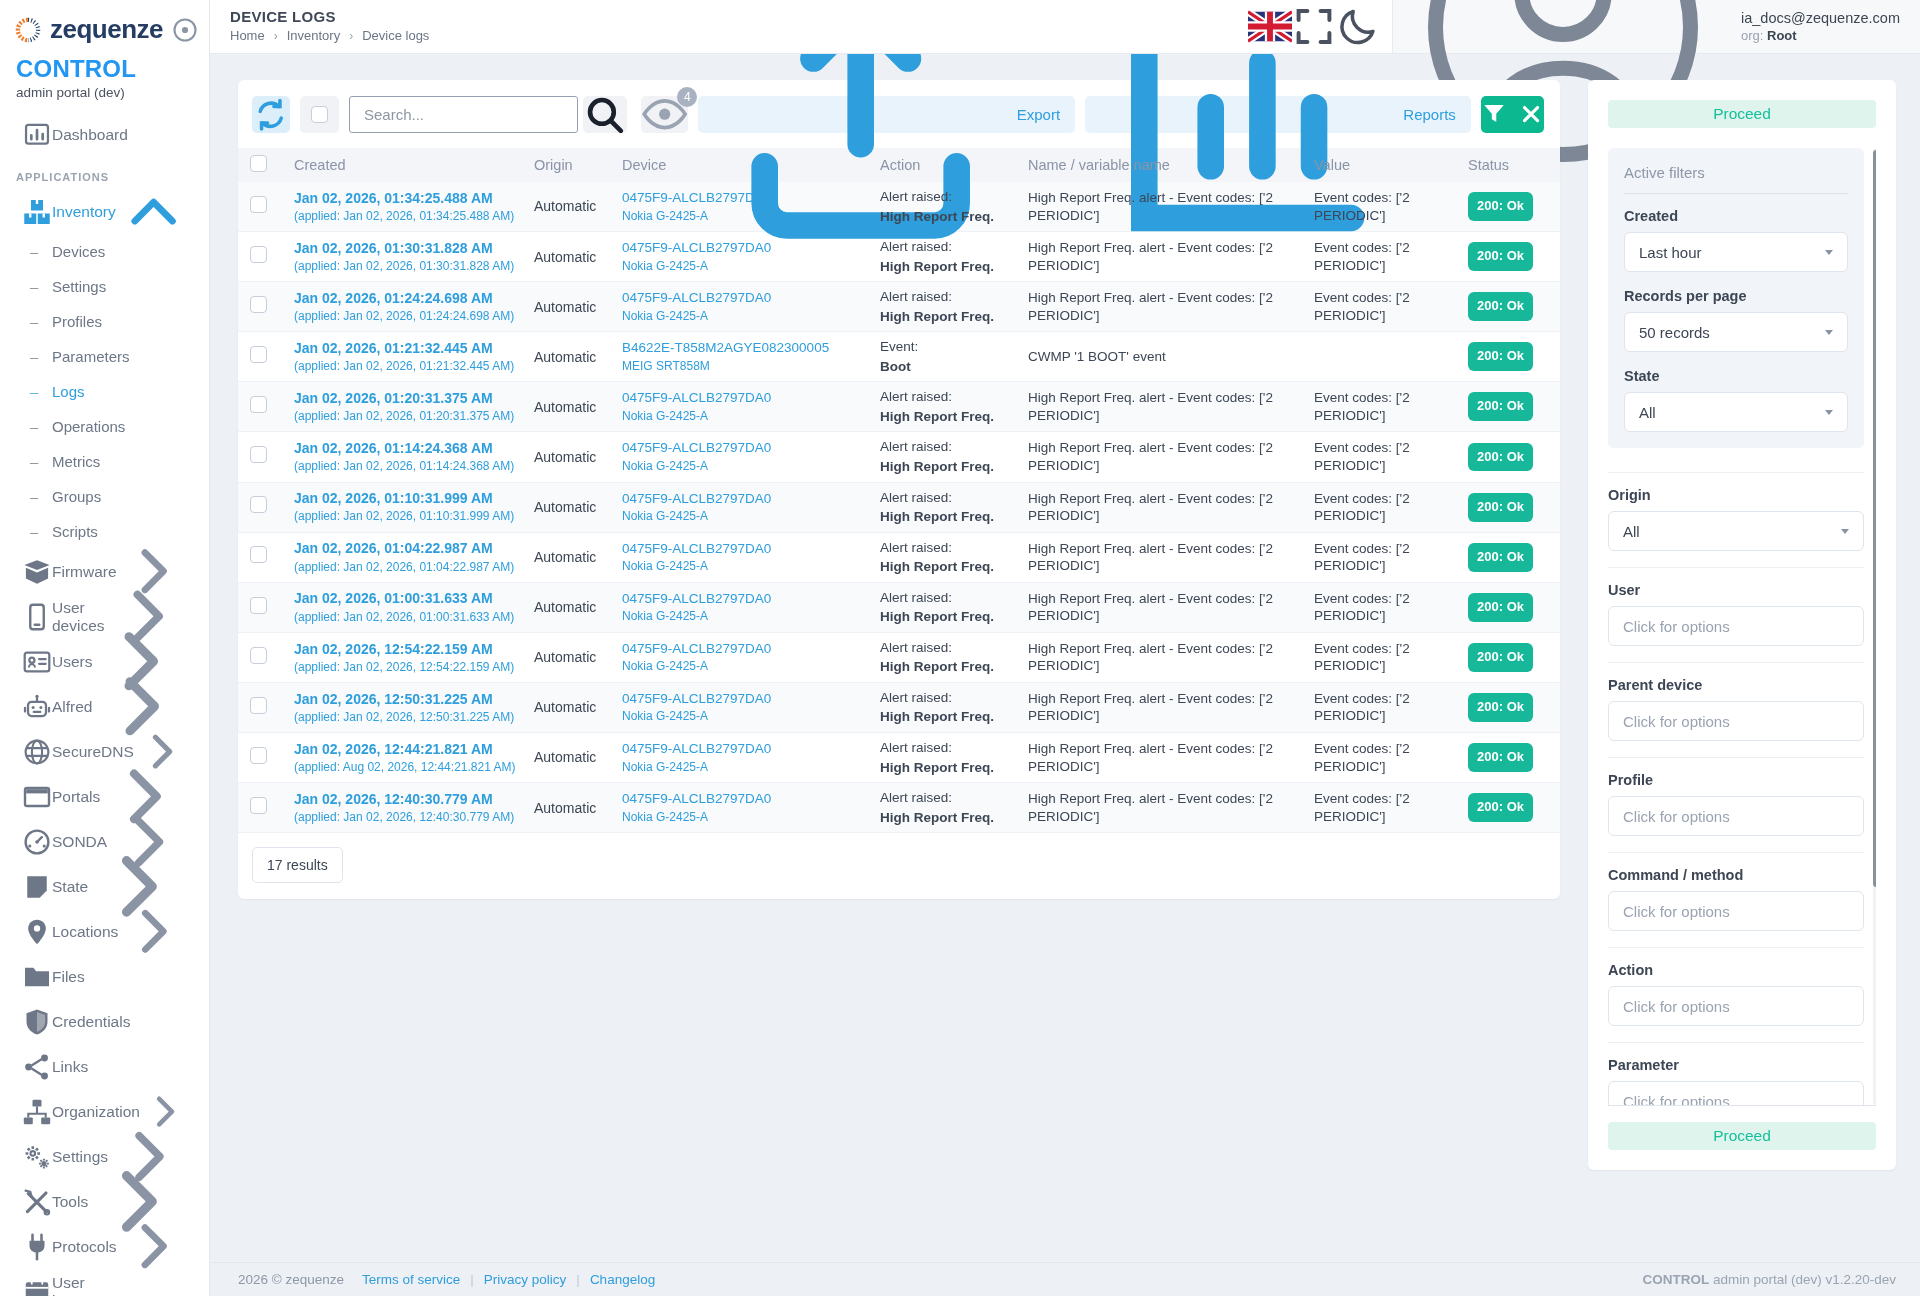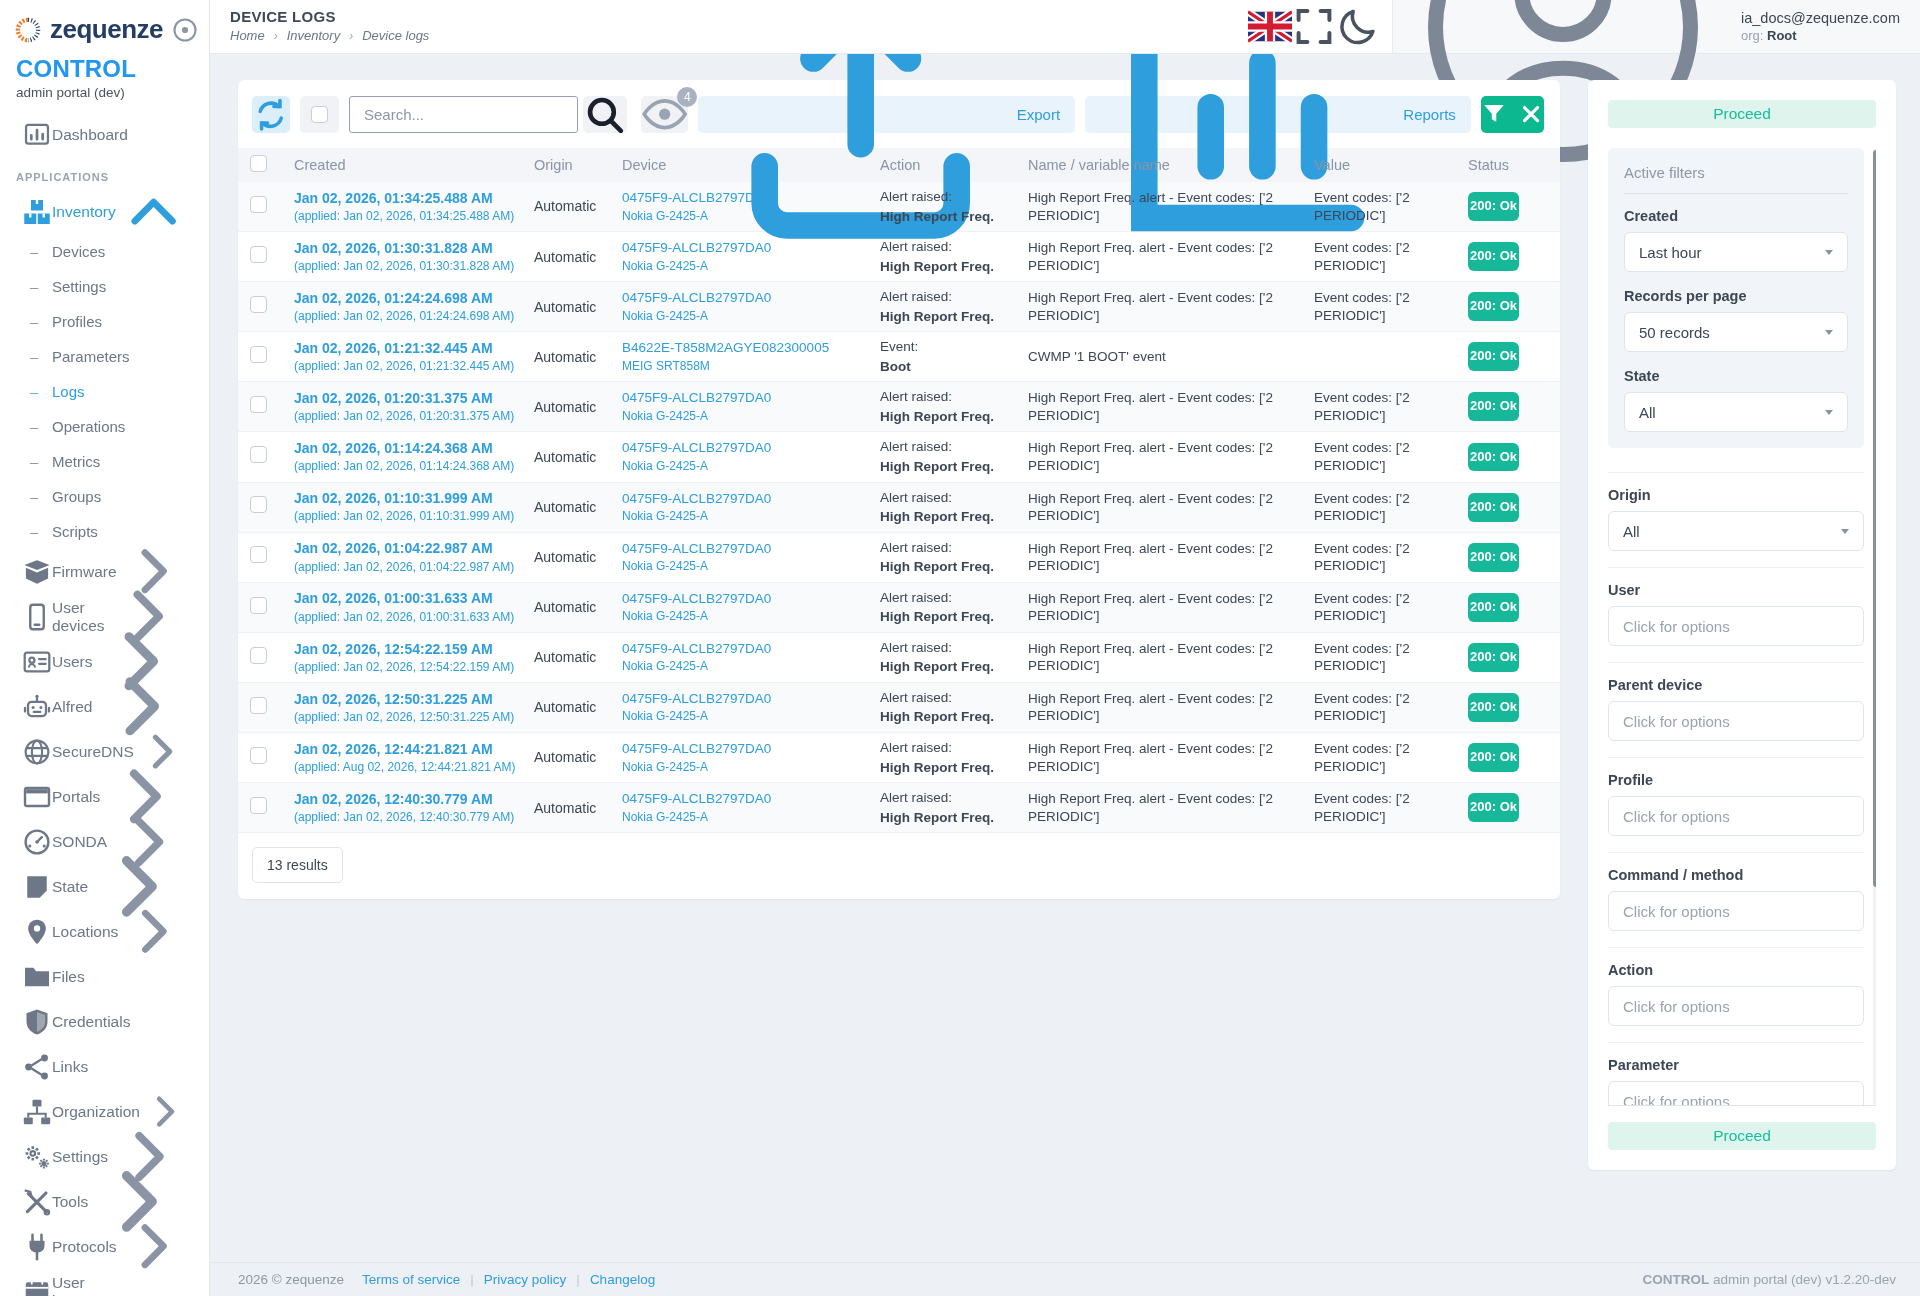--- a/index.html
+++ b/index.html
@@ -29,21 +29,21 @@
   .nav-sub { display:flex; align-items:center; height:35px; padding-left:30px; color:#6e7787; font-size:15px; cursor:pointer; }
   .nav-sub::before { content:"–"; color:inherit; opacity:.75; width:22px; }
   .nav-sub.active { color:#2e9edc; }
 
   
   .main { flex:1; display:flex; flex-direction:column; height:100%; min-width:0; }
 
   .topbar { height:54px; background:#fff; border-bottom:1px solid #e5e9f0; display:flex; align-items:stretch; flex-shrink:0; }
   .tb-left { padding:8px 0 0 20px; }
   .page-title { font-size:15px; font-weight:bold; color:#3f4856; letter-spacing:0.3px; }
-  .breadcrumb { display:flex; align-items:center; gap:9px; font-size:13px; color:#6c7686; margin-top:3px;font-style:italic; }
+  .breadcrumb { display:flex; align-items:center; gap:9px; font-size:13px; color:#6c7686; margin-top:3px; }
   .breadcrumb .sep { color:#9aa3b1; font-size:12px; }
   .breadcrumb .crumb { cursor:pointer; }
   .tb-right { margin-left:auto; display:flex; align-items:stretch; }
   .tb-iconbtn { width:44px; display:flex; align-items:center; justify-content:center; color:#4a5260; cursor:pointer; }
   .tb-iconbtn svg { width:19px; height:19px; display:block; }
   .tb-iconbtn.flag svg { width:27px; height:18px; border-radius:2px; }
   .user-block { display:flex; align-items:center; gap:28px; background:#f7f8fa; border-left:1px solid #e8ebf0; padding:0 20px; min-width:250px; margin-left:12px; cursor:pointer; }
   .user-block .av { color:#7d8795; }
   .user-block .av svg { width:36px; height:36px; display:block; }
   .user-email { font-size:14.5px; color:#3d4654; }
@@ -80,21 +80,21 @@
   .tbl-head { background:#f3f5f9; height:34px; color:#8a94a6; font-size:14.5px; }
   .hcell { padding-right:14px; }
   .tbody .trow { min-height:48px; border-bottom:1px solid #eef1f5; }
   .tbody .trow:nth-child(odd) { background:#f8fafc; }
   .cell { padding:6px 14px 6px 0; font-size:13.5px; color:#3d4654; line-height:1.3; }
   .link { display:block; color:#2e9edc; text-decoration:none; cursor:pointer; }
   .link.strong { font-weight:bold; font-size:14px; }
   .link.small { font-size:12px; margin-top:2px; }
   .c-origin { font-size:14px; }
   .c-action .bold { font-weight:bold; margin-top:2px; }
-  .pill { display:inline-block; background:#17b79a; color:#fff; font-weight:bold; font-size:13px; padding:6px 2px; border-radius:6px; white-space:nowrap; }
+  .pill { display:inline-block; background:#17b79a; color:#fff; font-weight:bold; font-size:13px; padding:6px 9px; border-radius:6px; white-space:nowrap; }
   .results { padding:14px 16px 16px 14px; }
   .results-btn { display:inline-block; border:1px solid #dfe4ec; border-radius:5px; background:#fff; padding:9px 14px; font-size:14px; color:#3d4654; cursor:pointer; }
 
   
   .filter-panel { width:308px; flex-shrink:0; background:#fff; border-radius:6px; box-shadow:0 1px 2px rgba(40,50,70,.06); }
   .fp-head { height:58px; display:flex; align-items:center; justify-content:space-between; padding:0 20px; background:#f7f8fa; border-bottom:1px solid #e8ebf1; border-radius:6px 6px 0 0; }
   .fp-title { font-size:14px; font-weight:bold; letter-spacing:1px; color:#7d8795; }
   .fp-close { color:#555e6b; cursor:pointer; }
   .fp-close svg { width:15px; height:15px; display:block; }
   .fp-body { padding:20px; }
@@ -878,21 +878,21 @@
                 <div class="bold">High Report Freq.</div>
               </div>
               <div class="cell c-name">High Report Freq. alert - Event codes: ['2 PERIODIC']</div>
               <div class="cell c-value">Event codes: ['2 PERIODIC']</div>
               <div class="cell c-status"><span class="pill">200: Ok</span></div>
             </div>
 
         </div>
 
         <div class="results">
-          <span class="results-btn">13 results</span>
+          <span class="results-btn">17 results</span>
         </div>
       </section>
 
       <aside class="filter-panel">
         <div class="fp-body">
           <button class="btn-proceed">Proceed</button>
 
           <div class="fscroll">
             <div class="active-box">
               <div class="active-title">Active filters</div>

